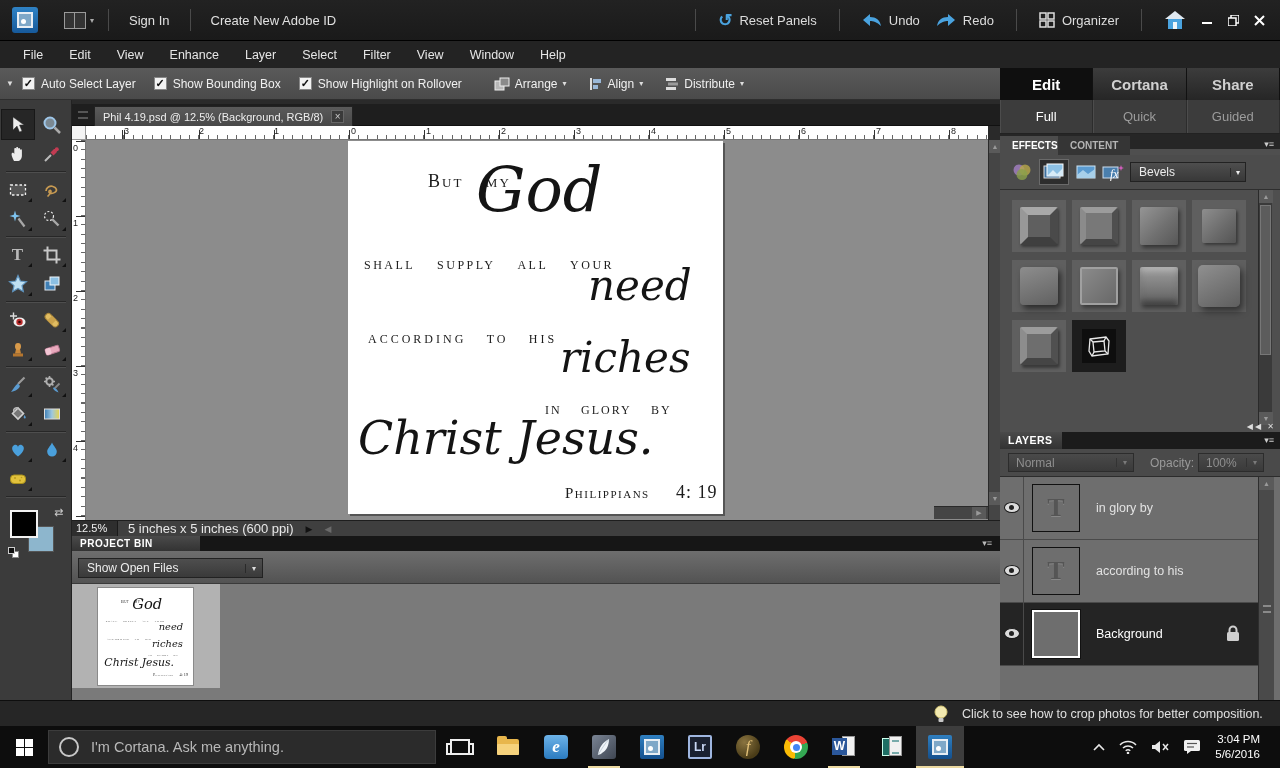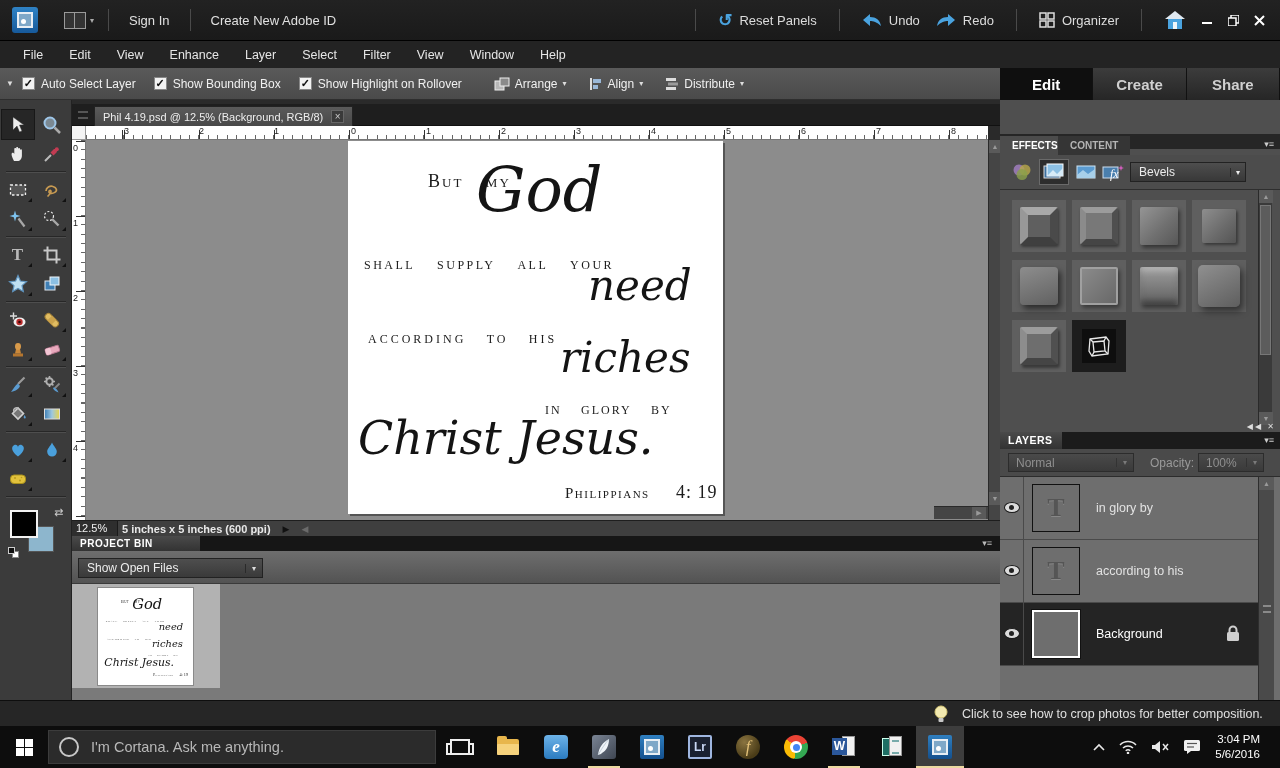--- a/index.html
+++ b/index.html
@@ -73,21 +73,21 @@
   .caps { font-family:"Liberation Serif",serif; font-variant:small-caps; color:#1c1c1c; position:absolute; white-space:nowrap; }
   .script { font-family:"DejaVu Serif",serif; font-style:italic; color:#141414; position:absolute; white-space:nowrap; line-height:1; }
 
   .vscroll { position:absolute; left:916px; top:40px; width:12px; height:380px; background:#454545; border-left:1px solid #2a2a2a; }
   .scr-btn { position:absolute; left:0; width:12px; height:13px; background:#5a5a5a; color:#9a9a9a; font-size:7px; text-align:center; line-height:13px; cursor:pointer; }
   .hscroll-frag { position:absolute; left:862px; top:406px; width:54px; height:13px; background:#454545; border-top:1px solid #2a2a2a; }
   .hscroll-frag .rb { position:absolute; right:2px; top:0; width:14px; height:12px; background:#5a5a5a; color:#9a9a9a; font-size:7px; text-align:center; line-height:12px; cursor:pointer; }
 
   .statusbar { position:absolute; left:0; top:420px; width:928px; height:16px; background:#3f3f3f; border-top:1px solid #1e1e1e; display:flex; align-items:center; }
   .zoombox { width:46px; height:16px; background:#2e2e2e; border-right:1px solid #1a1a1a; color:#f0f0f0; font-size:11px; padding:1px 4px; }
-  .docsize { color:#e8e8e8; font-size:11px; margin-left:4px;font-weight:bold; }
+  .docsize { color:#e8e8e8; font-size:13px; margin-left:10px; }
   .st-arrow { margin-left:12px; font-size:9px; color:#111; cursor:pointer; }
   .st-arrow.dim { color:#6a6a6a; }
 
   .bin-header { position:absolute; left:0; top:436px; width:928px; height:15px; background:#161616; }
   .bin-tab { position:absolute; left:0; top:0; width:128px; height:15px; background:linear-gradient(#4a4a4a,#333); color:#fff; font-size:10px; font-weight:bold; line-height:15px; padding-left:8px; letter-spacing:.5px; }
   .bin-menu { position:absolute; right:8px; top:2px; color:#bbb; font-size:9px; }
   .bin-toolbar { position:absolute; left:0; top:451px; width:928px; height:33px; background:linear-gradient(#6e6e6e,#535353); border-bottom:1px solid #3a3a3a; }
   .bin-dd { position:absolute; left:6px; top:7px; width:185px; height:20px; background:linear-gradient(#4e4e4e,#3a3a3a); border:1px solid #222; color:#ececec; font-size:12px; display:flex; align-items:center; padding-left:8px; cursor:pointer; }
   .bin-dd .car { margin-left:auto; padding:0 6px; border-left:1px solid #2a2a2a; font-size:8px; color:#ddd; }
   .bin-content { position:absolute; left:0; top:484px; width:928px; height:116px; background:#7a7a7a; }
@@ -592,22 +592,27 @@
           <span class="caps" style="left:328px; top:341px; font-size:18px;">4: 19</span>
         </div>
       </div>
     </div>
   </div>
 </section>
 
 <aside class="rightpanel">
   <div class="rp-tabs">
     <div class="rp-tab active">Edit</div>
-    <div class="rp-tab">Create</div>
+    <div class="rp-tab">Cortana</div>
     <div class="rp-tab">Share</div>
+  </div>
+  <div class="rp-modes">
+    <div class="rp-mode active">Full</div>
+    <div class="rp-mode">Quick</div>
+    <div class="rp-mode">Guided</div>
   </div>
 
   <div class="fx-tabrow">
     <span class="fx-tab active" style="left:0">EFFECTS</span>
     <span class="fx-tab idle" style="left:58px">CONTENT</span>
     <span class="panel-menu"><span>▾</span><span>≡</span></span>
   </div>
 
   <div class="fx-iconrow">
     <div class="fx-ib" style="left:8px">

